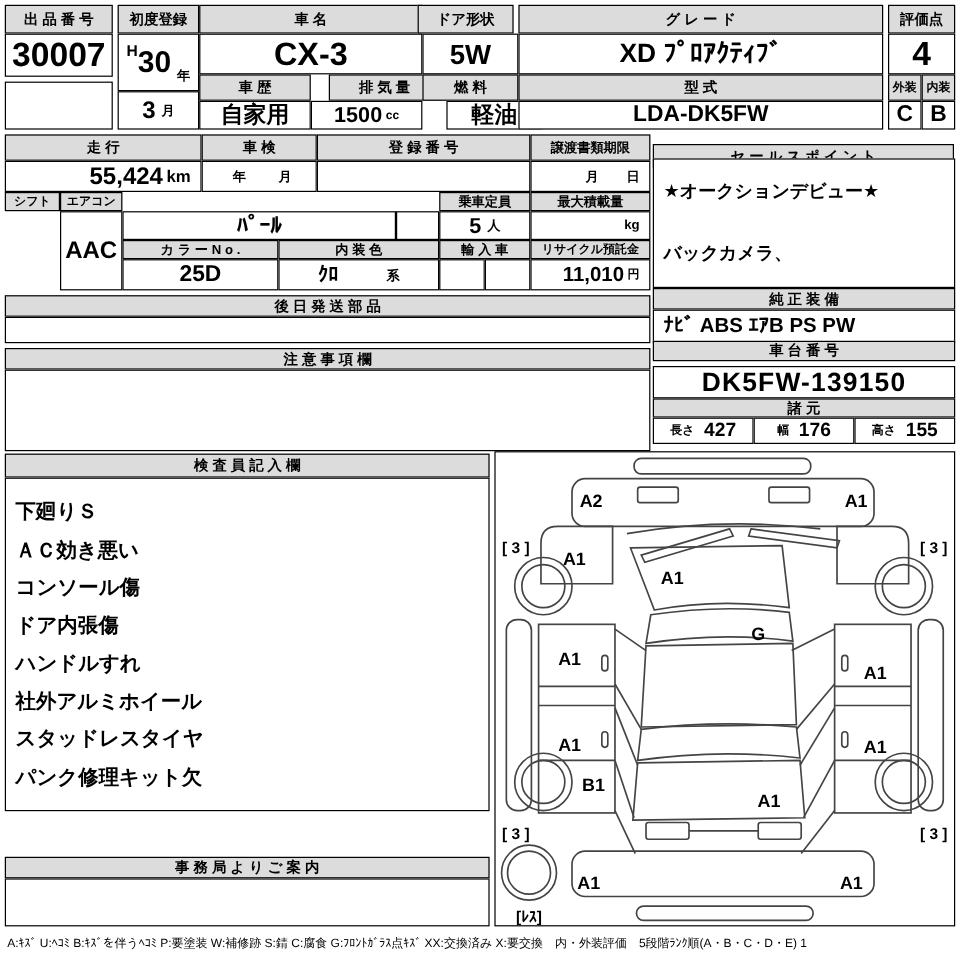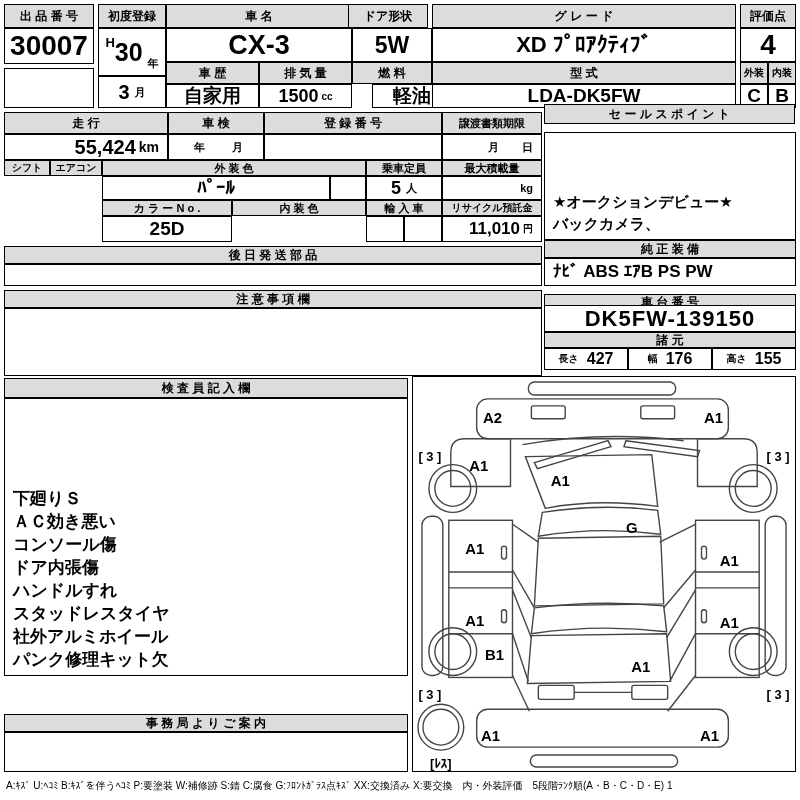--- a/index.html
+++ b/index.html
@@ -9,21 +9,21 @@
      display:flex;align-items:center;justify-content:center;white-space:nowrap;overflow:hidden}
   .h{background:#dcdcdc;font-weight:bold;font-size:12px}
   .h.s10{font-size:10px}
   .h.s11{font-size:11px}
   .v{font-weight:bold}
   .left{justify-content:flex-start}
   .right{justify-content:flex-end}
   .u{font-size:11px;font-weight:bold;margin-left:5px}
   .u2{font-size:10px;font-weight:bold;margin-left:3px}
   .pad{padding:0 8px}
-  .lines{flex-direction:column;align-items:flex-start;justify-content:flex-end;padding:4px 8px}
+  .lines{flex-direction:column;align-items:flex-start;justify-content:space-between;padding:16px 8px}
   .legend{position:absolute;font-size:10px;font-weight:normal;white-space:nowrap;letter-spacing:0}
   svg text{font-family:"Liberation Sans","DejaVu Sans",sans-serif}
 </style>
 </head>
 <body>
 
 <div id="sheet">
 
   <div class="c h" style="left:4px;top:4px;width:90px;height:24px">出 品 番 号</div>
   <div class="c v" style="left:4px;top:28px;width:90px;height:36px;font-size:28px">30007</div>
@@ -37,21 +37,21 @@
   </div>
   <div class="c v" style="left:98px;top:76px;width:68px;height:32px">
     <span style="font-size:20px">3</span>
       <span class="u">月</span>
   </div>
 
   <div class="c h" style="left:166px;top:4px;width:186px;height:24px">車  名</div>
   <div class="c v" style="left:166px;top:28px;width:186px;height:34px;font-size:27px">CX-3</div>
   <div class="c h" style="left:166px;top:62px;width:93px;height:22px">車 歴</div>
   <div class="c v" style="left:166px;top:84px;width:93px;height:24px;font-size:19px">自家用</div>
-  <div class="c h" style="left:259px;top:62px;width:93px;height:22px">排 気 量</div>
+  <div class="c h" style="left:274px;top:62px;width:93px;height:22px">排 気 量</div>
   <div class="c v" style="left:259px;top:84px;width:93px;height:24px">
     <span style="font-size:18px">1500</span>
       <span class="u2">cc</span>
   </div>
 
   <div class="c h" style="left:348px;top:4px;width:80px;height:24px">ドア形状</div>
   <div class="c v" style="left:352px;top:28px;width:80px;height:34px;font-size:23px">5W</div>
   <div class="c h" style="left:352px;top:62px;width:80px;height:22px">燃 料</div>
   <div class="c v" style="left:372px;top:84px;width:80px;height:24px;font-size:19px">軽油</div>
 
@@ -80,62 +80,66 @@
   <div class="c h" style="left:264px;top:112px;width:178px;height:22px">登 録 番 号</div>
   <div class="c" style="left:264px;top:134px;width:178px;height:26px"></div>
   <div class="c h s11" style="left:442px;top:112px;width:100px;height:22px">譲渡書類期限</div>
   <div class="c right" style="left:442px;top:134px;width:100px;height:26px;gap:18px;padding-right:8px">
     <span class="u">月</span>
       <span class="u">日</span>
   </div>
 
   <div class="c h s10" style="left:4px;top:160px;width:46px;height:16px">シフト</div>
   <div class="c h s10" style="left:50px;top:160px;width:52px;height:16px">エアコン</div>
-  <div class="c h s11" style="left:102px;top:160px;width:264px;height:16px">外 装 色</div>
   <div class="c h s11" style="left:366px;top:160px;width:76px;height:16px">乗車定員</div>
   <div class="c h s11" style="left:442px;top:160px;width:100px;height:16px">最大積載量</div>
 
+  <div class="c v" style="left:50px;top:176px;width:52px;height:66px;font-size:20px">AAC</div>
   <div class="c v" style="left:102px;top:176px;width:228px;height:24px;font-size:19px">ﾊﾟｰﾙ</div>
   <div class="c" style="left:330px;top:176px;width:36px;height:24px"></div>
   <div class="c v" style="left:366px;top:176px;width:76px;height:24px">
     <span style="font-size:18px">5</span>
       <span class="u">人</span>
   </div>
   <div class="c right pad" style="left:442px;top:176px;width:100px;height:24px">
     <span class="u">kg</span>
   </div>
 
   <div class="c h s11" style="left:102px;top:200px;width:130px;height:16px">カ ラ ー N o .</div>
   <div class="c h s11" style="left:232px;top:200px;width:134px;height:16px">内 装 色</div>
   <div class="c h s11" style="left:366px;top:200px;width:76px;height:16px">輸 入 車</div>
   <div class="c h s10" style="left:442px;top:200px;width:100px;height:16px">リサイクル預託金</div>
 
   <div class="c v" style="left:102px;top:216px;width:130px;height:26px;font-size:19px">25D</div>
+  <div class="c v" style="left:232px;top:216px;width:134px;height:26px">
+    <span style="font-size:17px">ｸﾛ</span>
+      <span class="u" style="margin-left:40px">系</span>
+  </div>
   <div class="c" style="left:366px;top:216px;width:38px;height:26px"></div>
   <div class="c" style="left:404px;top:216px;width:38px;height:26px"></div>
   <div class="c right pad" style="left:442px;top:216px;width:100px;height:26px">
     <span style="font-size:17px;font-weight:bold">11,010</span>
       <span class="u2">円</span>
   </div>
 
   <div class="c h" style="left:4px;top:246px;width:538px;height:18px">後 日 発 送 部 品</div>
   <div class="c" style="left:4px;top:264px;width:538px;height:22px"></div>
 
-  <div class="c h" style="left:544px;top:104px;width:251px;height:20px">セ ー ル ス ポ イ ン ト</div>
+  <div class="c h" style="left:544px;top:120px;width:251px;height:20px">セ ー ル ス ポ イ ン ト</div>
   <div class="c lines" style="left:544px;top:132px;width:252px;height:108px;font-weight:bold;font-size:15px;line-height:22px">
     <div>★オークションデビュー★</div>
     <div>バックカメラ、</div>
   </div>
   <div class="c h" style="left:544px;top:240px;width:252px;height:18px">純 正 装 備</div>
   <div class="c v left" style="left:544px;top:258px;width:252px;height:28px;font-size:17px;padding-left:8px">ﾅﾋﾞ ABS ｴｱB PS PW</div>
 
   <div class="c h" style="left:4px;top:290px;width:538px;height:18px">注 意 事 項 欄</div>
   <div class="c" style="left:4px;top:308px;width:538px;height:68px"></div>
 
-  <div class="c h" style="left:544px;top:294px;width:252px;height:17px">車 台 番 号</div>
+  <div class="c h" style="left:544px;top:284px;width:252px;height:17px">車 台 番 号</div>
   <div class="c v" style="left:544px;top:305px;width:252px;height:27px;font-size:22px;letter-spacing:1px">DK5FW-139150</div>
   <div class="c h" style="left:544px;top:332px;width:252px;height:16px">諸  元</div>
   <div class="c" style="left:544px;top:348px;width:84px;height:22px;gap:8px">
     <span style="font-size:10px;font-weight:bold">長さ</span>
       <span style="font-size:16px;font-weight:bold">427</span>
   </div>
   <div class="c" style="left:628px;top:348px;width:84px;height:22px;gap:8px">
     <span style="font-size:10px;font-weight:bold">幅</span>
       <span style="font-size:16px;font-weight:bold">176</span>
   </div>
@@ -144,22 +148,22 @@
       <span style="font-size:16px;font-weight:bold">155</span>
   </div>
 
   <div class="c h" style="left:4px;top:378px;width:404px;height:20px">検 査 員 記 入 欄</div>
   <div class="c lines" style="left:4px;top:398px;width:404px;height:278px;font-weight:bold;font-size:17px;line-height:23px">
     <div>下廻りＳ</div>
     <div>ＡＣ効き悪い</div>
     <div>コンソール傷</div>
     <div>ドア内張傷</div>
     <div>ハンドルすれ</div>
+    <div>社外アルミホイール</div>
     <div>スタッドレスタイヤ</div>
-    <div>社外アルミホイール</div>
     <div>パンク修理キット欠</div>
   </div>
   <div class="c h" style="left:4px;top:714px;width:404px;height:18px">事 務 局 よ り ご 案 内</div>
   <div class="c" style="left:4px;top:732px;width:404px;height:40px"></div>
 
   <div class="c" style="left:412px;top:376px;width:384px;height:396px;padding:0">
     <svg width="382" height="394" viewBox="0 0 384 396">
       <g fill="none" stroke="#444" stroke-width="1.4">
 
         <rect x="116" y="5" width="148" height="13" rx="6"></rect>

